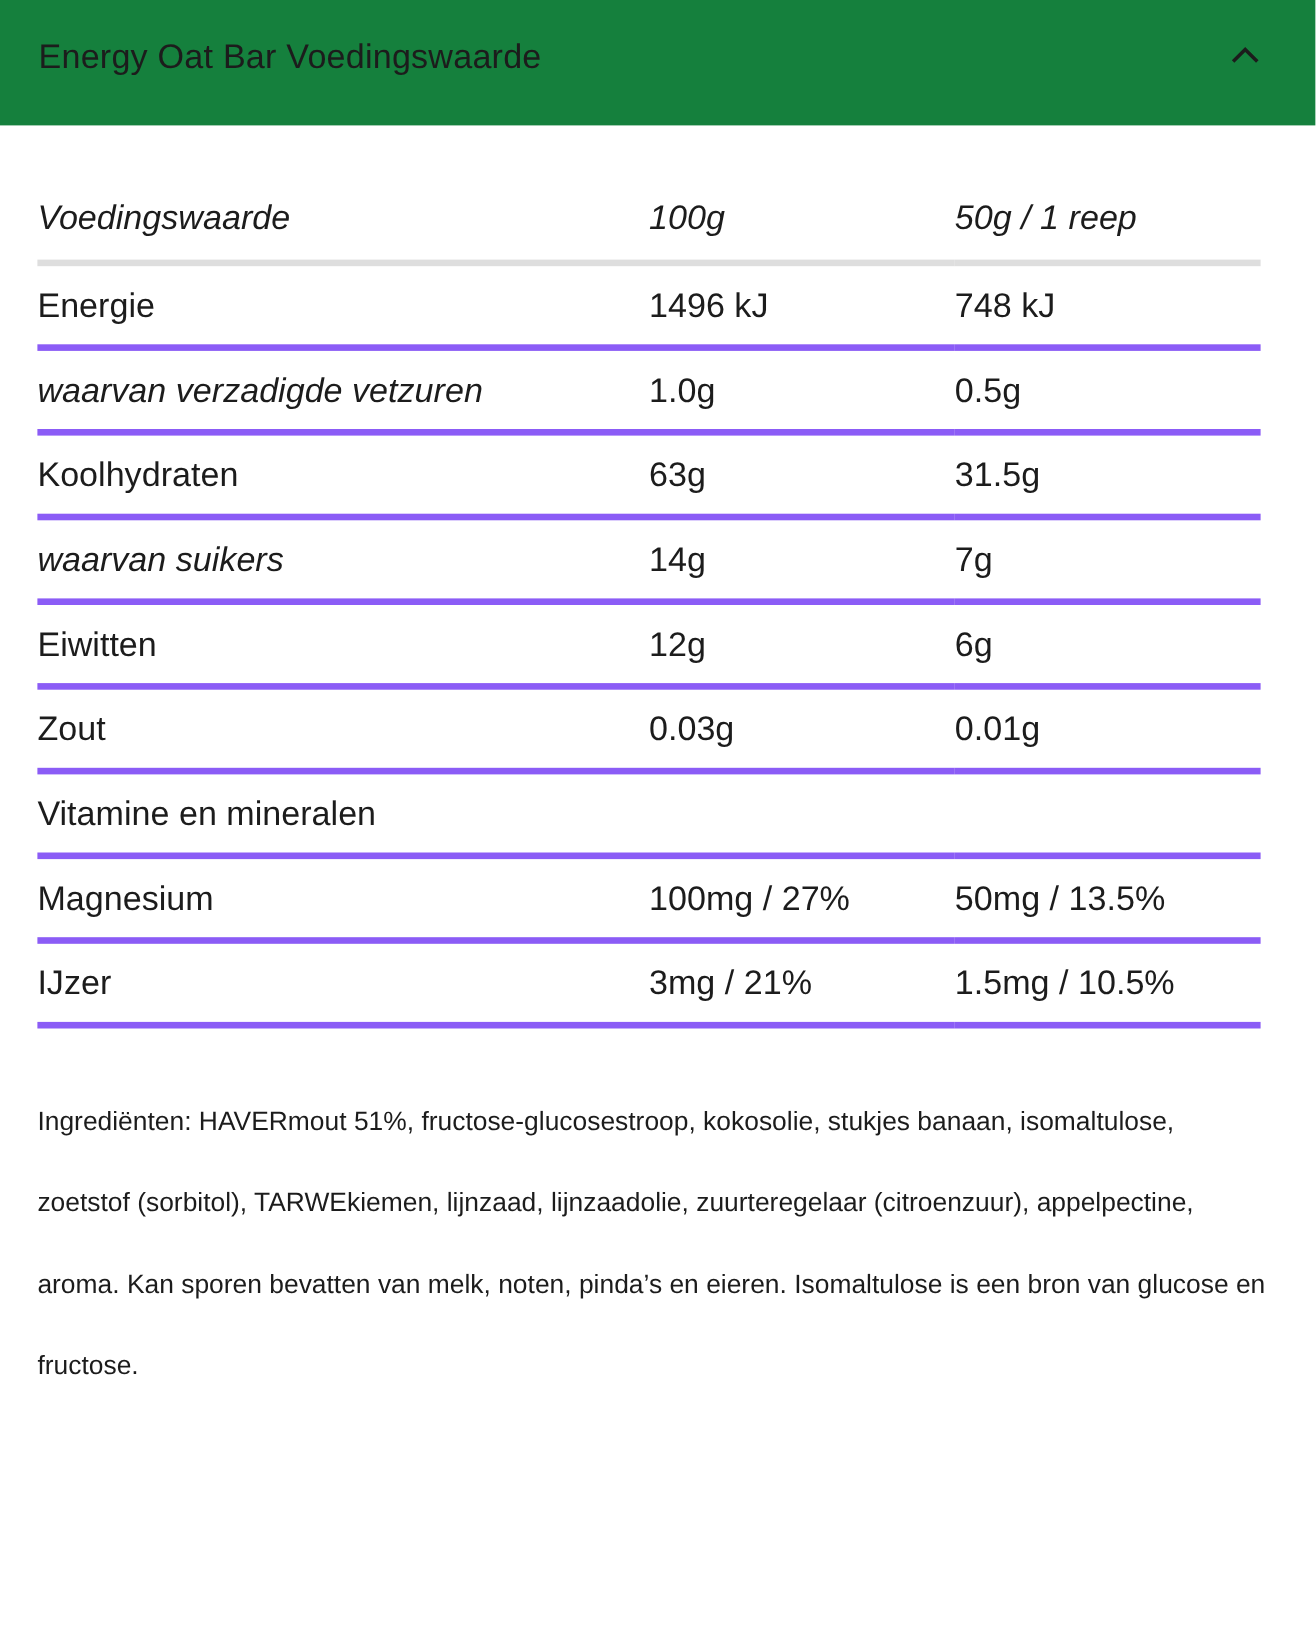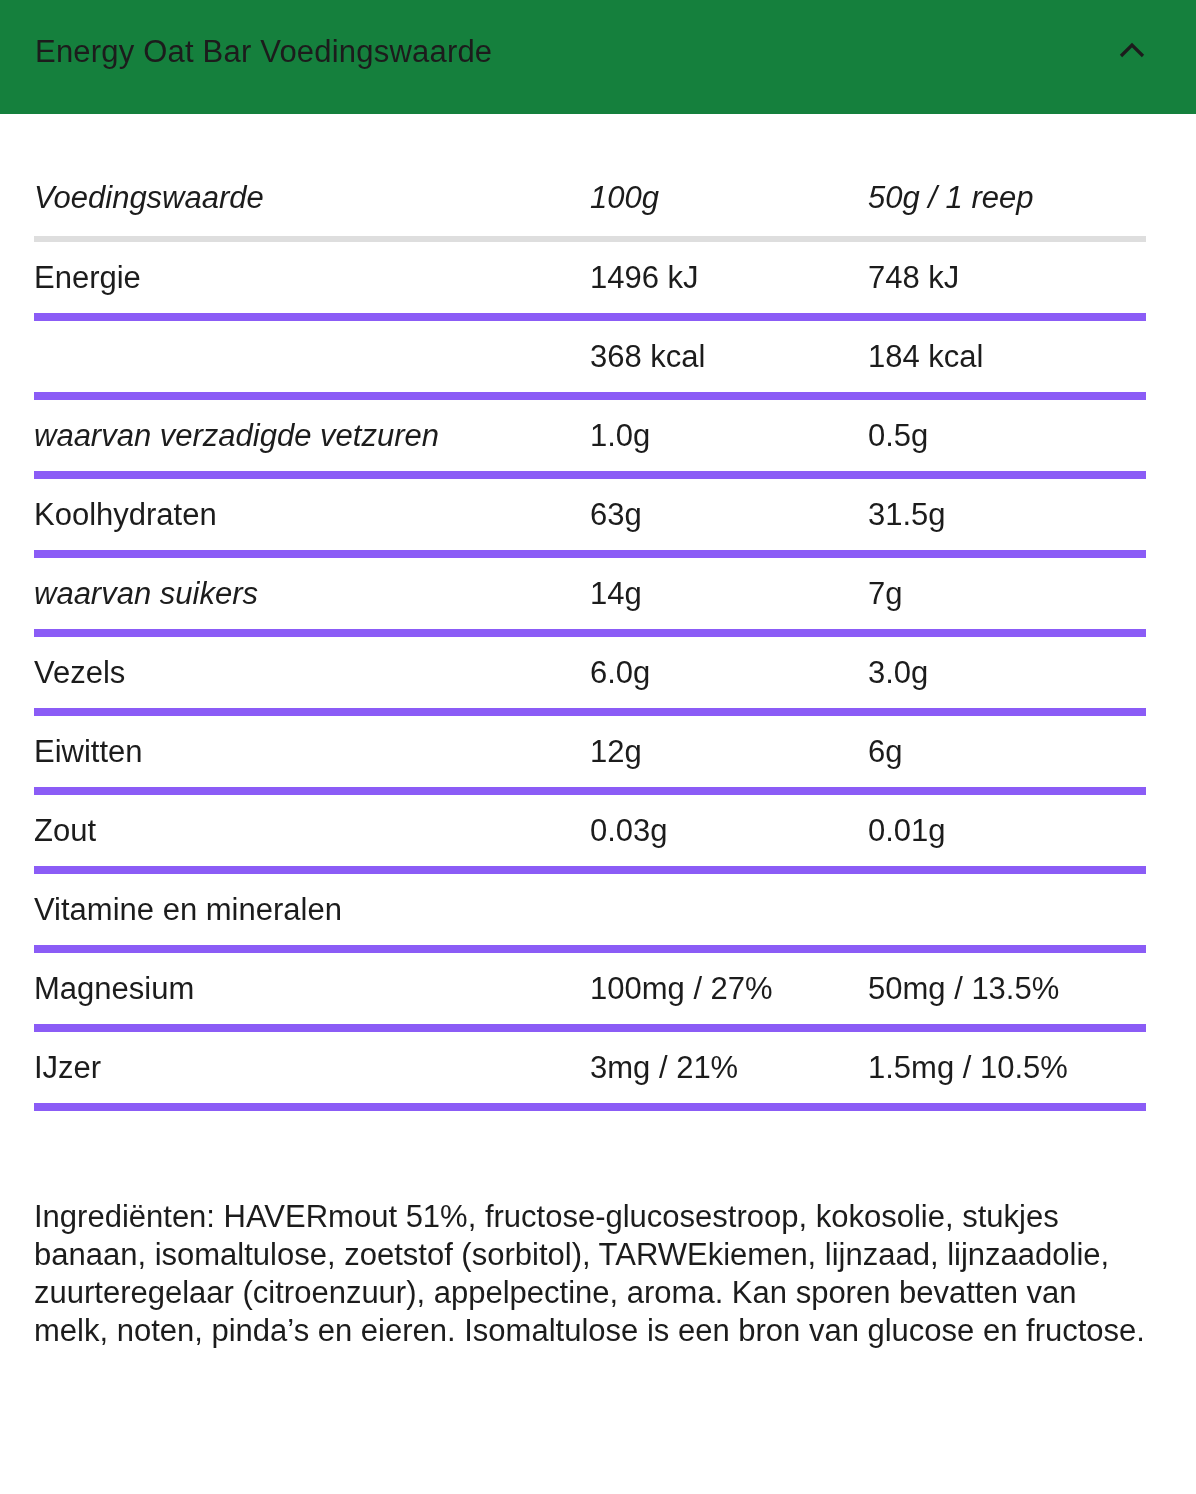--- a/index.html
+++ b/index.html
@@ -12,27 +12,27 @@
       height: 114px; background: #15803d;
       display: flex; align-items: center; justify-content: space-between;
       padding: 0 50px 0 35px; box-sizing: border-box; cursor: pointer;
     }
     .accordion-title { font-size: 31px; letter-spacing: 0.2px; margin-top: -10px; }
     .chevron { width: 28px; height: 20px; margin-top: -14px; }
     .content { padding: 0 50px 0 34px; }
     table { width: 1112px; border-collapse: collapse; margin-top: 46px; table-layout: fixed; }
     th, td { text-align: left; font-size: 31px; font-weight: normal; padding: 0; vertical-align: middle; }
     th { height: 76px; border-bottom: 6px solid #dedede; padding-bottom: 0; font-style: italic; }
-    td { height: 71px; border-bottom: 8px solid #8b5cf6; }
+    td { height: 71px; border-bottom: 6px solid #8b5cf6; }
     col.c1 { width: 556px; }
     col.c2 { width: 278px; }
     col.c3 { width: 278px; }
     .italic { font-style: italic; margin-left: 44px; }
     .footnote { font-size: 31px; font-style: italic; margin-top: 18px; height: 40px; }
-    .ingredients { font-size: 31px; line-height: 38px; margin-top: 87px; width: 1120px; }
+    .ingredients { font-size: 24px; line-height: 74px; margin-top: 48px; width: 1120px; }
   </style>
 </head>
 <body>
 
 <div class="accordion-header">
   <span class="accordion-title">Energy Oat Bar Voedingswaarde</span>
   <svg class="chevron" viewBox="0 0 28 20">
     <polyline points="3,16 14,5 25,16" fill="none" stroke="#1c1c1c" stroke-width="3.2"></polyline>
   </svg>
 </div>
@@ -51,43 +51,33 @@
         <th>50g / 1 reep</th>
       </tr>
     </thead>
     <tbody>
       <tr>
         <td>Energie</td>
         <td>1496 kJ</td>
         <td>748 kJ</td>
       </tr>
       <tr>
-        <td></td>
-        <td>368 kcal</td>
-        <td>184 kcal</td>
-      </tr>
-      <tr>
         <td class="italic">waarvan verzadigde vetzuren</td>
         <td>1.0g</td>
         <td>0.5g</td>
       </tr>
       <tr>
         <td>Koolhydraten</td>
         <td>63g</td>
         <td>31.5g</td>
       </tr>
       <tr>
         <td class="italic">waarvan suikers</td>
         <td>14g</td>
         <td>7g</td>
-      </tr>
-      <tr>
-        <td>Vezels</td>
-        <td>6.0g</td>
-        <td>3.0g</td>
       </tr>
       <tr>
         <td>Eiwitten</td>
         <td>12g</td>
         <td>6g</td>
       </tr>
       <tr>
         <td>Zout</td>
         <td>0.03g</td>
         <td>0.01g</td>

